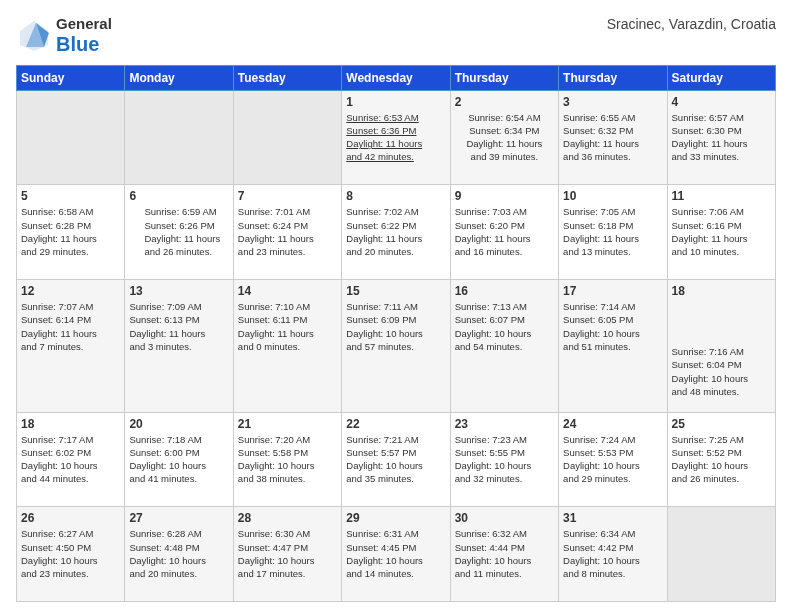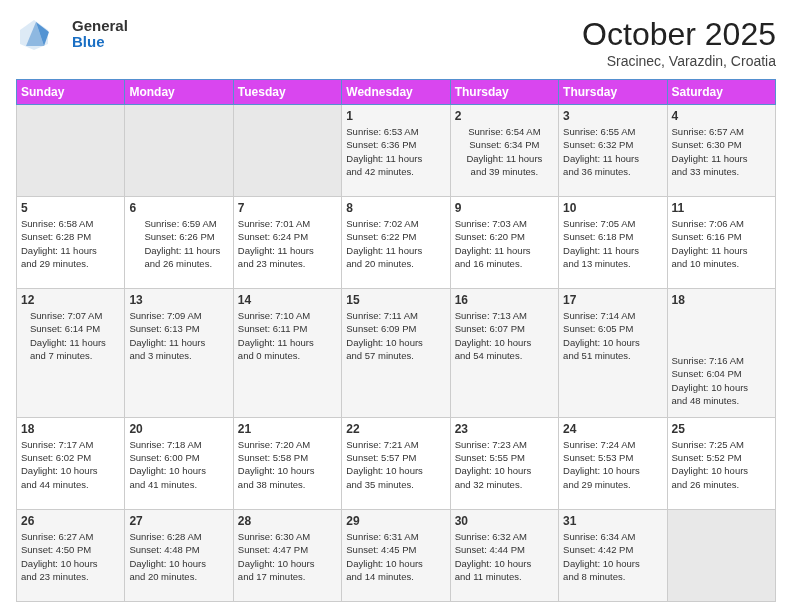--- a/index.html
+++ b/index.html
@@ -19,34 +19,34 @@
     }
     .header {
       display: flex;
       justify-content: space-between;
       align-items: flex-start;
       margin-bottom: 10px;
     }
     .logo {
       display: flex;
       align-items: center;
-      gap: 20px;
+      gap: 4px;
     }
     .logo-text {
       display: flex;
       flex-direction: column;
       line-height: 1.1;
     }
     .logo-general {
       font-size: 15px;
       font-weight: bold;
       color: #333;
     }
     .logo-blue {
-      font-size: 15px;
+      font-size: 20px;
       font-weight: bold;
       color: #1a6fc4;
     }
     .logo-icon {
       width: 36px;
       height: 36px;
     }
     .title-block {
       text-align: right;
     }
@@ -59,21 +59,21 @@
       font-size: 14px;
       color: #444;
     }
     .calendar {
       flex: 1;
       border-collapse: collapse;
       width: 100%;
       table-layout: fixed;
     }
     .calendar thead tr th {
-      background-color: #d946ef;
+      background-color: #1d4ed8;
       color: #fff;
       font-size: 12px;
       font-weight: bold;
       padding: 5px 4px;
       text-align: left;
       border: 1px solid #5590d0;
     }
     .calendar tbody tr td {
       vertical-align: top;
       border: 1px solid #ccc;
@@ -114,21 +114,20 @@
         <polygon points="18,4 32,14 32,28 18,34 4,28 4,14" fill="#1a6fc4" opacity="0.15"></polygon>
         <polygon points="20,6 33,16 28,30" fill="#1a6fc4" opacity="0.7"></polygon>
         <polygon points="20,6 28,30 10,30" fill="#1a6fc4" opacity="0.4"></polygon>
       </svg>
       <div class="logo-text">
         <span class="logo-general">General</span>
         <span class="logo-blue">Blue</span>
       </div>
     </div>
     <div class="title-block">
-      <div class="month-title">October 2025</div>
       <div class="location">Sracinec, Varazdin, Croatia</div>
     </div>
   </div>
 
   <table class="calendar">
     <thead>
       <tr>
         <th>Sunday</th>
         <th>Monday</th>
         <th>Tuesday</th>
@@ -138,21 +137,21 @@
         <th>Saturday</th>
       </tr>
     </thead>
     <tbody id="calendar-body">
     <tr>
           <td class="empty-cell"></td>
           <td class="empty-cell"></td>
           <td class="empty-cell"></td>
           <td>
             <span class="day-number">1</span>
-            <div class="day-info" style="white-space: pre-line;">Sunrise: 6:53 AM
+            <div class="day-info" style="white-space: pre-line; text-decoration: underline;">Sunrise: 6:53 AM
 Sunset: 6:36 PM
 Daylight: 11 hours
 and 42 minutes.</div>
           </td>
           <td>
             <span class="day-number">2</span>
             <div class="day-info" style="white-space: pre-line; text-align: center;">Sunrise: 6:54 AM
 Sunset: 6:34 PM
 Daylight: 11 hours
 and 39 minutes.</div>
@@ -219,21 +218,21 @@
             <span class="day-number">11</span>
             <div class="day-info" style="white-space: pre-line;">Sunrise: 7:06 AM
 Sunset: 6:16 PM
 Daylight: 11 hours
 and 10 minutes.</div>
           </td>
         </tr>
         <tr>
           <td>
             <span class="day-number">12</span>
-            <div class="day-info" style="white-space: pre-line; margin-left: 9px;">Sunrise: 7:07 AM
+            <div class="day-info" style="white-space: pre-line;">Sunrise: 7:07 AM
 Sunset: 6:14 PM
 Daylight: 11 hours
 and 7 minutes.</div>
           </td>
           <td>
             <span class="day-number">13</span>
             <div class="day-info" style="white-space: pre-line;">Sunrise: 7:09 AM
 Sunset: 6:13 PM
 Daylight: 11 hours
 and 3 minutes.</div>

